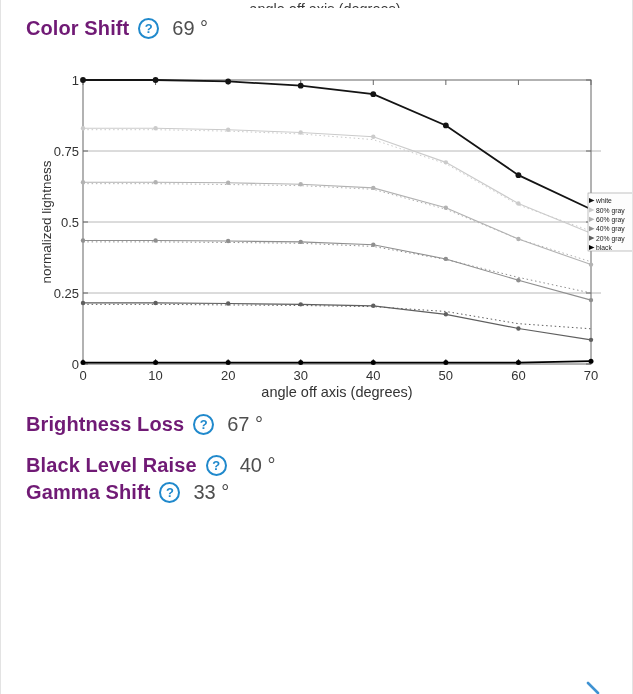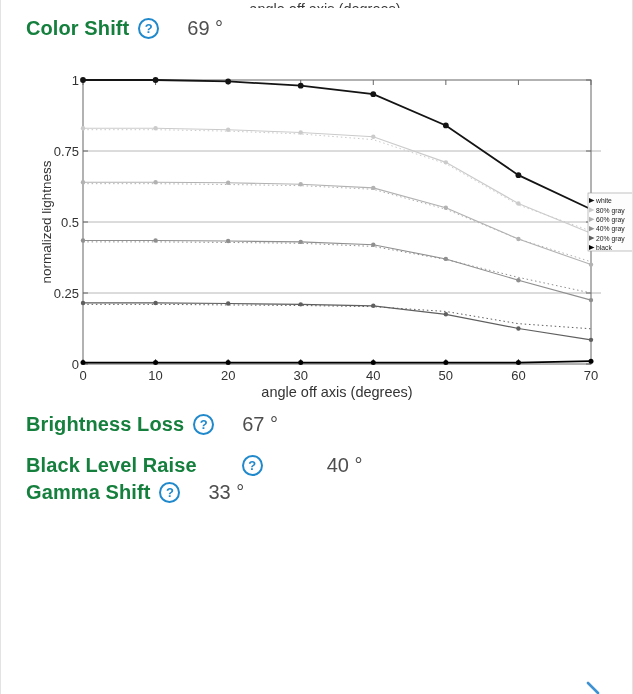--- a/index.html
+++ b/index.html
@@ -16,31 +16,31 @@
     position:absolute;top:0;left:0;width:660px;height:8px;overflow:hidden;
     text-align:center;
   }
   .clipped-top span{
     display:inline-block;margin-top:-10px;font-size:14.5px;color:#3a3a3a;
     transform:translateX(-6px);
   }
   .metric{
     position:absolute;left:25px;display:flex;align-items:center;white-space:nowrap;
   }
-  .metric .mlabel{font-size:20px;font-weight:bold;color:#15803d;letter-spacing:0.1px;}
+  .metric .mlabel{font-size:20px;font-weight:bold;color:#701a75;letter-spacing:0.1px;}
   .help{
     width:17px;height:17px;border:2.5px solid #2089cc;border-radius:50%;
     color:#2089cc;font-weight:bold;font-size:13px;line-height:17px;
     display:flex;align-items:center;justify-content:center;
     margin-left:9px;flex:0 0 auto;cursor:pointer;
   }
-  .metric .mvalue{font-size:20px;color:#4e4e4e;margin-left:28px;font-weight:normal;}
+  .metric .mvalue{font-size:20px;color:#4e4e4e;margin-left:13px;font-weight:normal;}
   #metric-0{top:17px;}
   #metric-1{top:413px;text-align:center;}
-  #metric-2{top:454px;gap:36px;}
+  #metric-2{top:454px;}
   #metric-3{top:481px;}
   #chart-svg{position:absolute;top:60px;left:0;width:633px;height:342px;}
   .paragraph{
     position:absolute;left:25px;top:555px;width:588px;
     font-size:20.5px;line-height:35.5px;color:#3e3e3e;
   }
   .paragraph a{color:#429bd6;text-decoration:none;cursor:pointer;}
   .next-chevron{position:absolute;left:580px;top:678px;width:22px;height:16px;}
 </style>
 </head>

